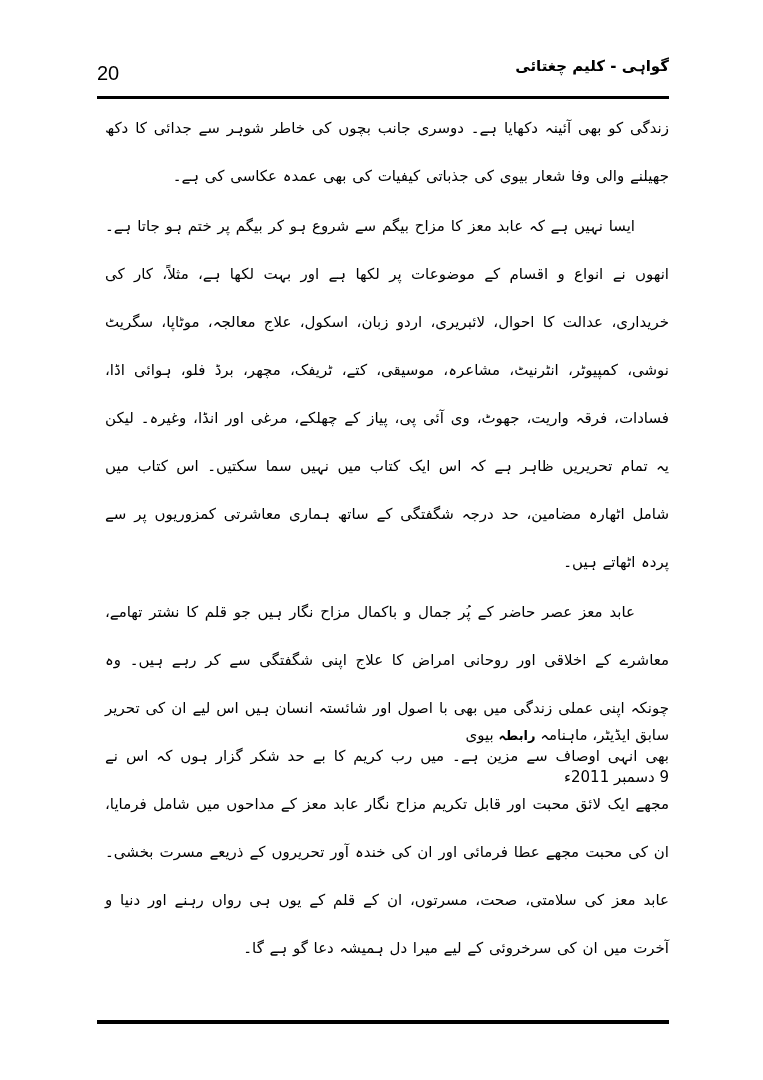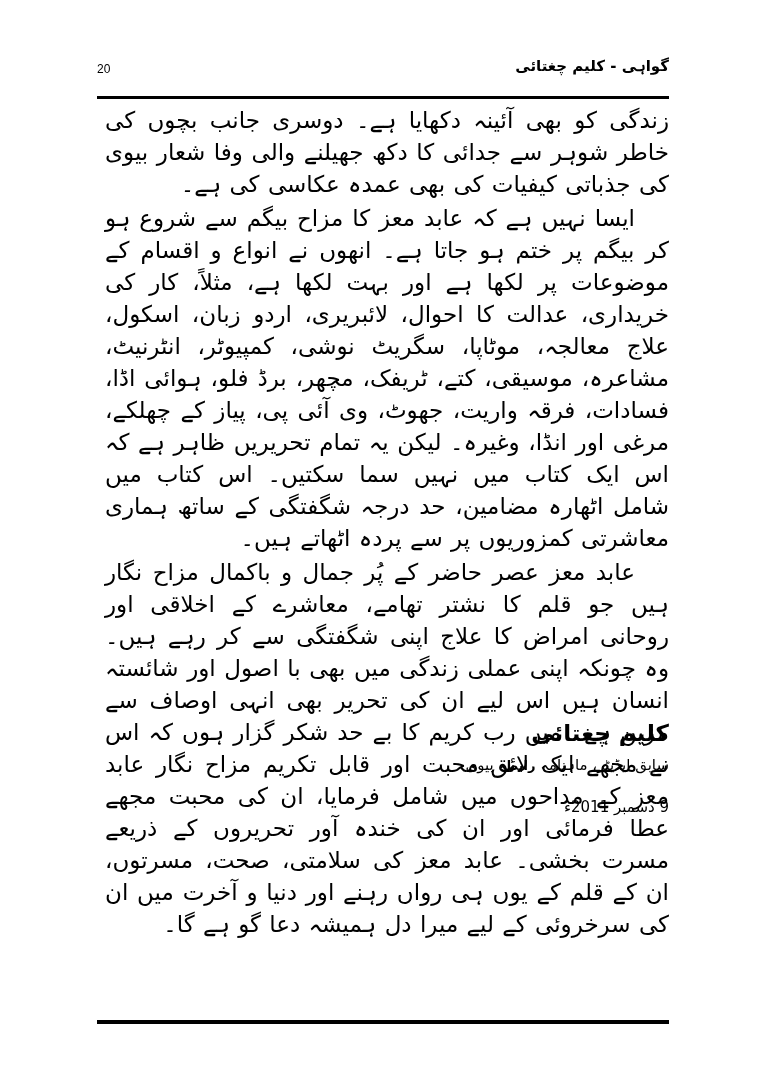--- a/index.html
+++ b/index.html
@@ -47,21 +47,21 @@
     font-weight: bold;
     line-height: 1.1;
     letter-spacing: 0px;
     direction: rtl;
     unicode-bidi: bidi-override;
     white-space: nowrap;
     text-align: center;
   }
   .header-pageno {
     font-family: "Liberation Sans", sans-serif;
-    font-size: 12px;
+    font-size: 20px;
     direction: ltr;
     padding-top: 4px;
   }
   .rule-top {
     position: absolute;
     left: 97px;
     top: 96px;
     width: 572px;
     height: 3px;
     background: #000000;
@@ -80,22 +80,22 @@
     position: absolute;
     left: 97px;
     top: 104px;
     width: 572px;
     direction: rtl;
     text-align: justify;
     text-align-last: right;
   }
   .para {
     font-family: "DejaVu Sans", sans-serif;
-    font-size: 23px;
-    line-height: 32px;
+    font-size: 15px;
+    line-height: 48px;
     direction: rtl;
     text-align: justify;
     text-align-last: right;
     margin: 0 0 2px 8px;
     text-indent: 0;
     word-spacing: 1px;
   }
   .para.indent {
     text-indent: 34px;
   }
@@ -148,21 +148,20 @@
 
   <div class="rule-top"></div>
 
   <div class="body">
     <p class="para">زندگی کو بھی آئینہ دکھایا ہے۔ دوسری جانب بچوں کی خاطر شوہر سے جدائی کا دکھ جھیلنے والی وفا شعار بیوی کی جذباتی کیفیات کی بھی عمدہ عکاسی کی ہے۔</p>
     <p class="para indent">ایسا نہیں ہے کہ عابد معز کا مزاح بیگم سے شروع ہو کر بیگم پر ختم ہو جاتا ہے۔ انھوں نے انواع و اقسام کے موضوعات پر لکھا ہے اور بہت لکھا ہے، مثلاً، کار کی خریداری، عدالت کا احوال، لائبریری، اردو زبان، اسکول، علاج معالجہ، موٹاپا، سگریٹ نوشی، کمپیوٹر، انٹرنیٹ، مشاعرہ، موسیقی، کتے، ٹریفک، مچھر، برڈ فلو، ہوائی اڈا، فسادات، فرقہ واریت، جھوٹ، وی آئی پی، پیاز کے چھلکے، مرغی اور انڈا، وغیرہ۔ لیکن یہ تمام تحریریں ظاہر ہے کہ اس ایک کتاب میں نہیں سما سکتیں۔ اس کتاب میں شامل اٹھارہ مضامین، حد درجہ شگفتگی کے ساتھ ہماری معاشرتی کمزوریوں پر سے پردہ اٹھاتے ہیں۔</p>
     <p class="para indent">عابد معز عصر حاضر کے پُر جمال و باکمال مزاح نگار ہیں جو قلم کا نشتر تھامے، معاشرے کے اخلاقی اور روحانی امراض کا علاج اپنی شگفتگی سے کر رہے ہیں۔ وہ چونکہ اپنی عملی زندگی میں بھی با اصول اور شائستہ انسان ہیں اس لیے ان کی تحریر بھی انہی اوصاف سے مزین ہے۔ میں رب کریم کا بے حد شکر گزار ہوں کہ اس نے مجھے ایک لائق محبت اور قابل تکریم مزاح نگار عابد معز کے مداحوں میں شامل فرمایا، ان کی محبت مجھے عطا فرمائی اور ان کی خندہ آور تحریروں کے ذریعے مسرت بخشی۔ عابد معز کی سلامتی، صحت، مسرتوں، ان کے قلم کے یوں ہی رواں رہنے اور دنیا و آخرت میں ان کی سرخروئی کے لیے میرا دل ہمیشہ دعا گو ہے گا۔</p>
   </div>
 
   <div class="sign">
-    <div class="sign-name">کلیم چغتائی</div>
     <div class="sign-role">
       <span>سابق ایڈیٹر، ماہنامہ </span><b>رابطہ</b><span> بیوی</span>
     </div>
     <div class="sign-date">9 دسمبر 2011ء</div>
   </div>
 
   <div class="rule-bottom"></div>
 
 </div>
 

